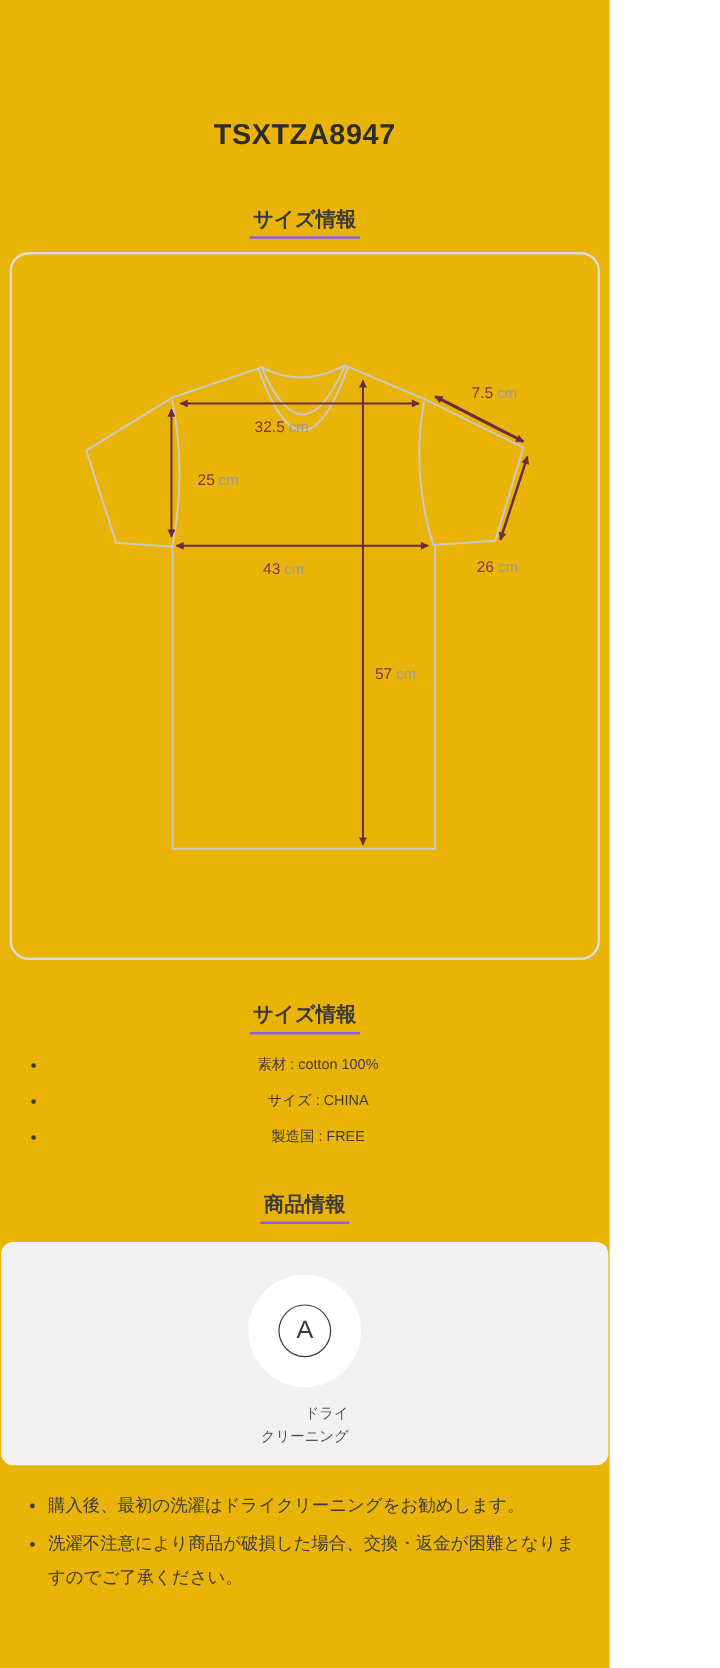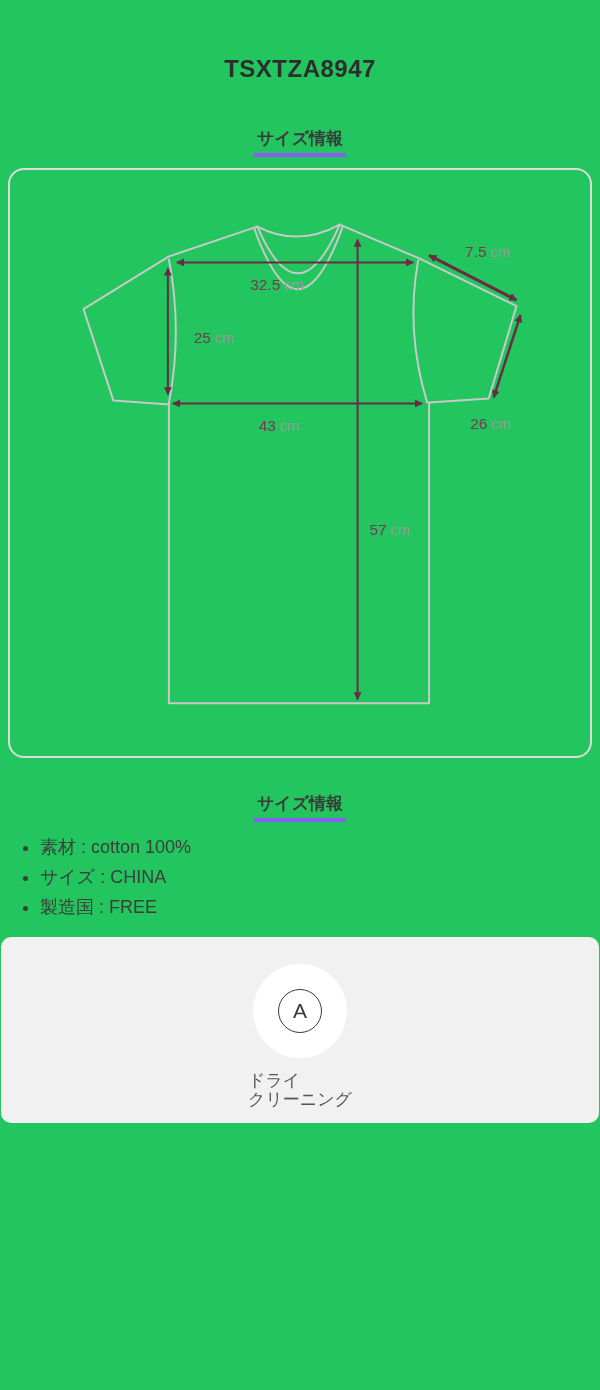--- a/index.html
+++ b/index.html
@@ -1,40 +1,40 @@
 <!DOCTYPE html>
 <html><head>
 <meta charset="utf-8">
 <style>
   html,body{margin:0;padding:0;background:#ffffff;}
   body{width:600px;font-family:"Liberation Sans","DejaVu Sans",sans-serif;color:#3a3a3a;}
-  .page{width:600px;height:1390px;background:#22c55e;box-sizing:border-box;padding-top:56px;overflow:hidden;}
+  .page{width:508px;height:1390px;background:#eab308;box-sizing:border-box;padding-top:100px;overflow:hidden;}
 
   .product-title{margin:0;text-align:center;font-size:24px;line-height:26px;font-weight:600;color:#2d2d2d;letter-spacing:.5px;}
 
   .heading-wrap{text-align:center;}
   .heading-wrap.h1{margin-top:47px;}
   .heading-wrap.h2{margin-top:36px;}
   .heading-wrap.h3{margin-top:32px;}
-  .section-heading{display:inline-block;font-size:17px;line-height:19px;font-weight:700;color:#3a3a3a;border-bottom:4px solid #8b5cf6;padding:0 3px 5px;}
+  .section-heading{display:inline-block;font-size:17px;line-height:19px;font-weight:700;color:#3a3a3a;border-bottom:2px solid #8b5cf6;padding:0 3px 5px;}
 
   .diagram-box{margin:11px 8px 0;height:590px;border:2px solid #dcdcdc;border-radius:16px;box-sizing:border-box;overflow:hidden;}
   .diagram-box svg{display:block;width:100%;height:100%;}
   .meas-val{font-size:15.5px;fill:#7d3553;}
   .meas-unit{font-size:15px;fill:#9b9b9b;}
 
   ul.note-list{margin:14px 0 0;padding:0 18px 0 40px;list-style:disc outside;}
   ul.note-list li{font-size:14.5px;line-height:28px;color:#3d3d3d;margin-bottom:4px;}
   ul.spec-list{margin:10px 0 0;padding:0 18px 0 40px;list-style:disc outside;}
-  ul.spec-list li{font-size:18px;line-height:30px;color:#3d3d3d;}
+  ul.spec-list li{font-size:12px;line-height:30px;color:#3d3d3d;text-align:center;}
 
   .care-box{margin:15px 1px 0;height:186px;background:#f1f1f1;border-radius:10px;box-sizing:border-box;display:flex;flex-direction:column;align-items:center;padding-top:27px;}
   .care-circle{width:94px;height:94px;background:#ffffff;border-radius:50%;display:flex;align-items:center;justify-content:center;}
   .care-ring{width:44px;height:44px;border:1.5px solid #3a3a3a;border-radius:50%;box-sizing:border-box;display:flex;align-items:center;justify-content:center;font-size:21px;color:#3a3a3a;font-weight:400;}
-  .care-label{margin-top:13px;text-align:left;font-size:17px;line-height:19px;color:#555555;}
+  .care-label{margin-top:13px;text-align:right;font-size:12px;line-height:19px;color:#555555;}
 </style>
 </head>
 <body>
 
 <div class="page">
 
   <h1 class="product-title">TSXTZA8947</h1>
 
   <div class="heading-wrap h1">
     <span class="section-heading">サイズ情報</span>
@@ -81,25 +81,32 @@
   <div class="heading-wrap h2">
     <span class="section-heading">サイズ情報</span>
   </div>
 
   <ul class="spec-list">
     <li>素材 : cotton 100%</li>
     <li>サイズ : CHINA</li>
     <li>製造国 : FREE</li>
   </ul>
 
+  <div class="heading-wrap h3">
+    <span class="section-heading">商品情報</span>
+  </div>
 
   <div class="care-box">
     <div class="care-circle">
       <div class="care-ring">A</div>
     </div>
     <div class="care-label">
       <div>ドライ</div>
       <div>クリーニング</div>
     </div>
   </div>
 
+  <ul class="note-list" style="margin-top:20px;">
+    <li>購入後、最初の洗濯はドライクリーニングをお勧めします。</li>
+    <li>洗濯不注意により商品が破損した場合、交換・返金が困難となりますのでご了承ください。</li>
+  </ul>
 
 </div>
 
 </body></html>

